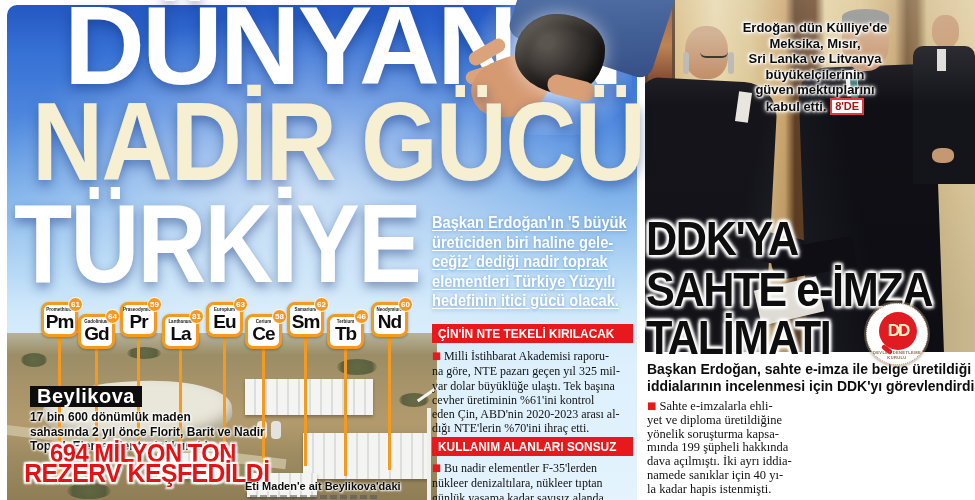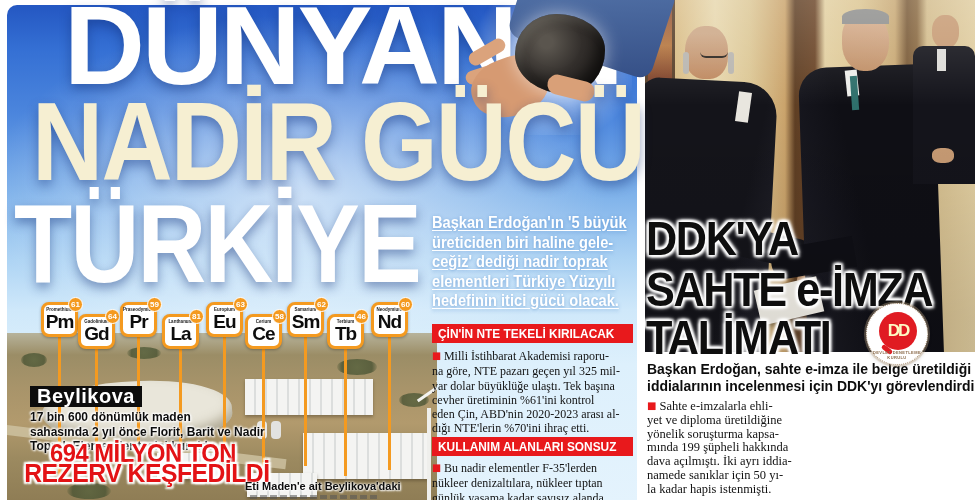--- a/index.html
+++ b/index.html
@@ -311,38 +311,44 @@
       <div class="mr-head"></div>
       <div class="mr-hair"></div>
       <div class="mr-shirt"></div>
       <div class="mr-tie"></div>
       <div class="m3-head"></div>
       <div class="m3-body"></div>
       <div class="m3-shirt"></div>
       <div class="m3-hands"></div>
     </div>
 
+    <div class="caption"><span>Erdoğan dün Külliye'de
+Meksika, Mısır,
+Sri Lanka ve Litvanya
+büyükelçilerinin
+güven mektuplarını
+kabul etti.</span> <span class="pageref">8'DE</span></div>
 
     <div class="rhl rhl1">DDK'YA</div>
     <div class="rhl rhl2">SAHTE e-İMZA</div>
     <div class="rhl rhl3">TALİMATI</div>
 
     <div class="ddk-logo">
       <div class="ddk-inner">DD</div>
       <div class="ddk-handle"></div>
       <div class="ddk-ring-text">DEVLET DENETLEME KURULU</div>
     </div>
 
     <div class="subhead">Başkan Erdoğan, sahte e-imza ile belge üretildiği
 iddialarının incelenmesi için DDK'yı görevlendirdi.</div>
 
     <div class="cols">
       <div class="ncol c1"><span class="bullet">■</span><span>Sahte e-imzalarla ehli-
 yet ve diploma üretildiğine
 yönelik soruşturma kapsa-
 mında 199 şüpheli hakkında
 dava açılmıştı. İki ayrı iddia-
-namede sanıklar için 50 yı-
+namede sanıklar için 40 yı-
 la kadar hapis istenmişti.</span></div>
     </div>
   </div>
 
 </div>
 
 </body></html>

